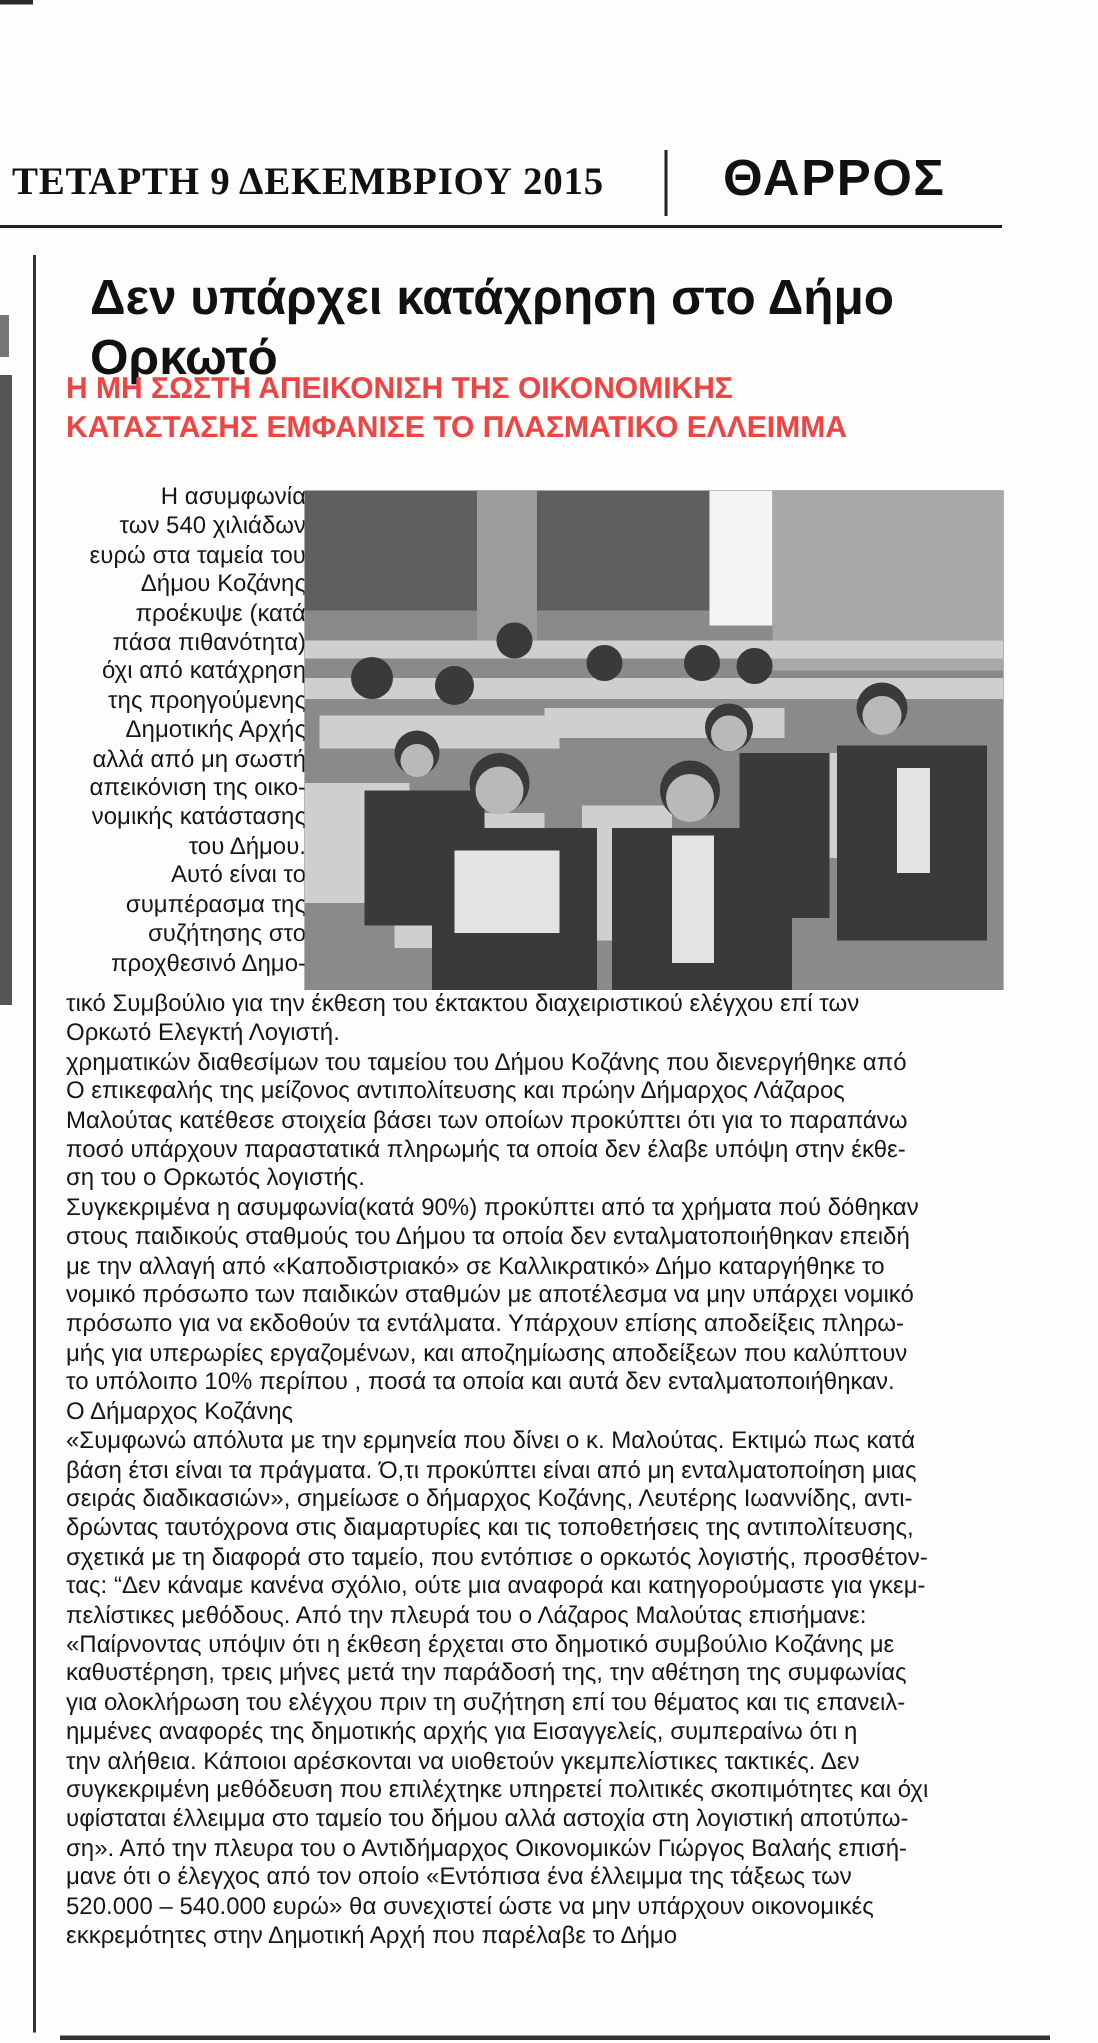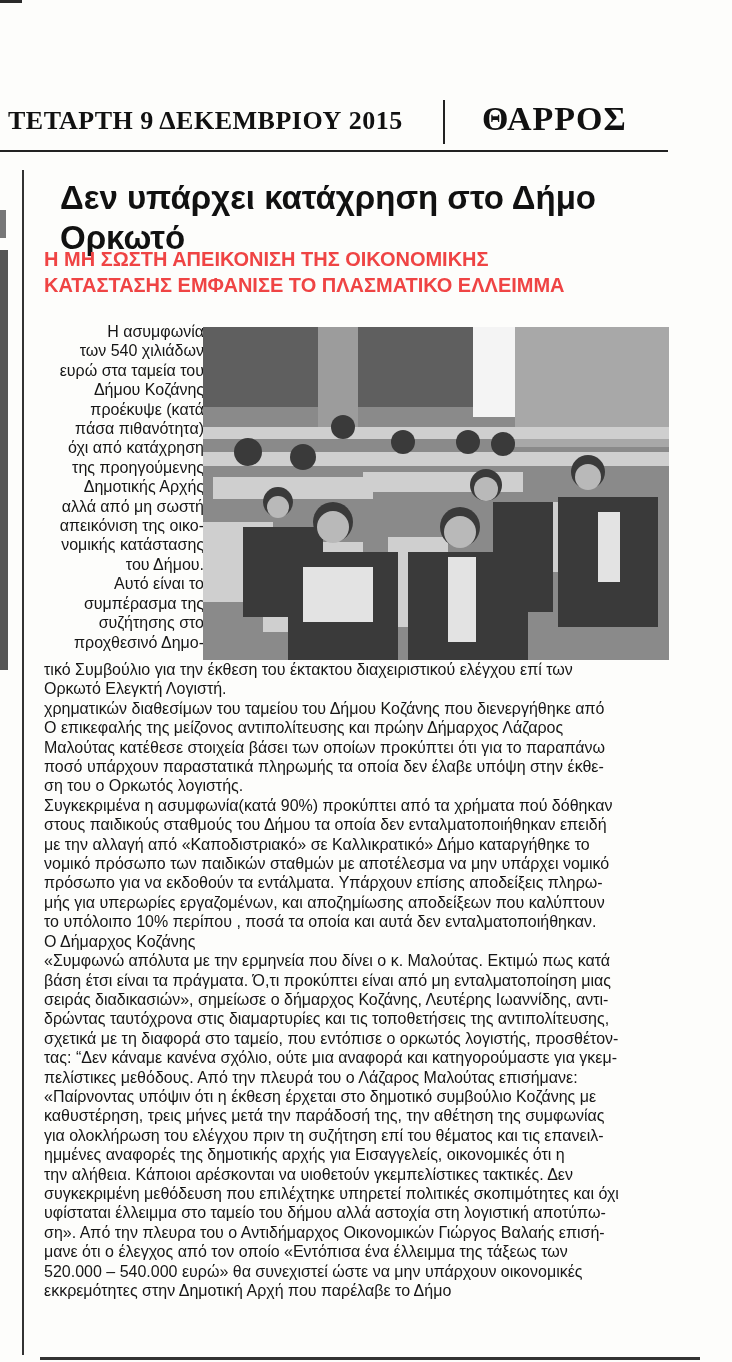--- a/index.html
+++ b/index.html
@@ -4,21 +4,21 @@
 <style>
   html, body { margin:0; padding:0; }
   body {
     width:732px; height:1362px; background:#fdfdfb; position:relative; overflow:hidden;
     font-family:"Liberation Sans", sans-serif; color:#161616;
   }
   .topmark { position:absolute; left:0; top:0; width:22px; height:3px; background:#2a2a2a; }
   .masthead { position:absolute; left:0; top:100px; width:732px; height:45px; }
   .date { position:absolute; left:8px; top:6px; font-family:"Liberation Serif", serif; font-weight:bold; font-size:26px; letter-spacing:0.5px; color:#111; }
   .mast-divider { position:absolute; left:443px; top:0; width:2px; height:44px; background:#222; }
-  .paper-name { position:absolute; left:482px; top:0; font-family:Liberation Serif, serif; font-weight:bold; font-size:34px; letter-spacing:1px; color:#111; }
+  .paper-name { position:absolute; left:482px; top:0; font-family:Liberation Sans, sans-serif; font-weight:bold; font-size:34px; letter-spacing:1px; color:#111; }
   .mast-rule { position:absolute; left:0; top:150px; width:668px; height:2px; background:#222; }
   .left-strip { position:absolute; left:0; top:250px; width:8px; height:420px; background:#555; }
   .left-strip2 { position:absolute; left:0; top:210px; width:6px; height:28px; background:#777; }
   .col-rule { position:absolute; left:22px; top:170px; width:2px; height:1185px; background:#333; }
   .title { position:absolute; left:44px; top:162px; width:620px; font-weight:bold; font-size:33px; line-height:40px; color:#111; margin:16px; }
   .subtitle { position:absolute; left:44px; top:246px; width:640px; font-weight:bold; font-size:20px; line-height:26px; color:#ef4444; margin:0; }
   .lede { position:absolute; left:44px; top:322px; width:160px; font-size:16px; line-height:19.4px; margin:0;text-align:right; }
   .lede .indent { padding-left:22px; }
   .photo { position:absolute; left:203px; top:327px; width:466px; height:333px; background:#7a7a7a; overflow:hidden; }
   .photo svg { display:block; }
@@ -141,21 +141,21 @@
     <span class="line">«Συμφωνώ απόλυτα με την ερμηνεία που δίνει ο κ. Μαλούτας. Εκτιμώ πως κατά</span>
     <span class="line">βάση έτσι είναι τα πράγματα. Ό,τι προκύπτει είναι από μη ενταλματοποίηση μιας</span>
     <span class="line">σειράς διαδικασιών», σημείωσε ο δήμαρχος Κοζάνης, Λευτέρης Ιωαννίδης, αντι-</span>
     <span class="line">δρώντας ταυτόχρονα  στις διαμαρτυρίες και τις τοποθετήσεις της αντιπολίτευσης,</span>
     <span class="line">σχετικά με τη διαφορά στο ταμείο, που εντόπισε ο ορκωτός λογιστής, προσθέτον-</span>
     <span class="line">τας: “Δεν κάναμε κανένα σχόλιο, ούτε μια αναφορά και κατηγορούμαστε για γκεμ-</span>
     <span class="line">πελίστικες μεθόδους.  Από την πλευρά του ο Λάζαρος Μαλούτας επισήμανε:</span>
     <span class="line">«Παίρνοντας υπόψιν ότι η έκθεση έρχεται στο δημοτικό συμβούλιο Κοζάνης με</span>
     <span class="line">καθυστέρηση, τρεις μήνες μετά την παράδοσή της, την αθέτηση της συμφωνίας</span>
     <span class="line">για ολοκλήρωση του ελέγχου πριν τη συζήτηση επί του θέματος και τις επανειλ-</span>
-    <span class="line">ημμένες αναφορές της δημοτικής αρχής για Εισαγγελείς, οικονομικές ότι η</span>
+    <span class="line">ημμένες αναφορές της δημοτικής αρχής για Εισαγγελείς, συμπεραίνω ότι η</span>
     <span class="line">την αλήθεια. Κάποιοι αρέσκονται να υιοθετούν γκεμπελίστικες τακτικές. Δεν</span>
     <span class="line">συγκεκριμένη μεθόδευση που επιλέχτηκε υπηρετεί πολιτικές σκοπιμότητες και όχι</span>
     <span class="line">υφίσταται έλλειμμα στο ταμείο του δήμου αλλά αστοχία στη λογιστική αποτύπω-</span>
     <span class="line">ση». Από την πλευρα του ο  Αντιδήμαρχος Οικονομικών Γιώργος Βαλαής επισή-</span>
     <span class="line">μανε ότι ο έλεγχος από τον οποίο   «Εντόπισα ένα έλλειμμα της τάξεως των</span>
     <span class="line">520.000 – 540.000 ευρώ» θα συνεχιστεί  ώστε να μην υπάρχουν οικονομικές</span>
     <span class="line">εκκρεμότητες στην Δημοτική Αρχή που παρέλαβε το Δήμο</span>
   </div>
 
 <div class="bottom-rule"></div>

